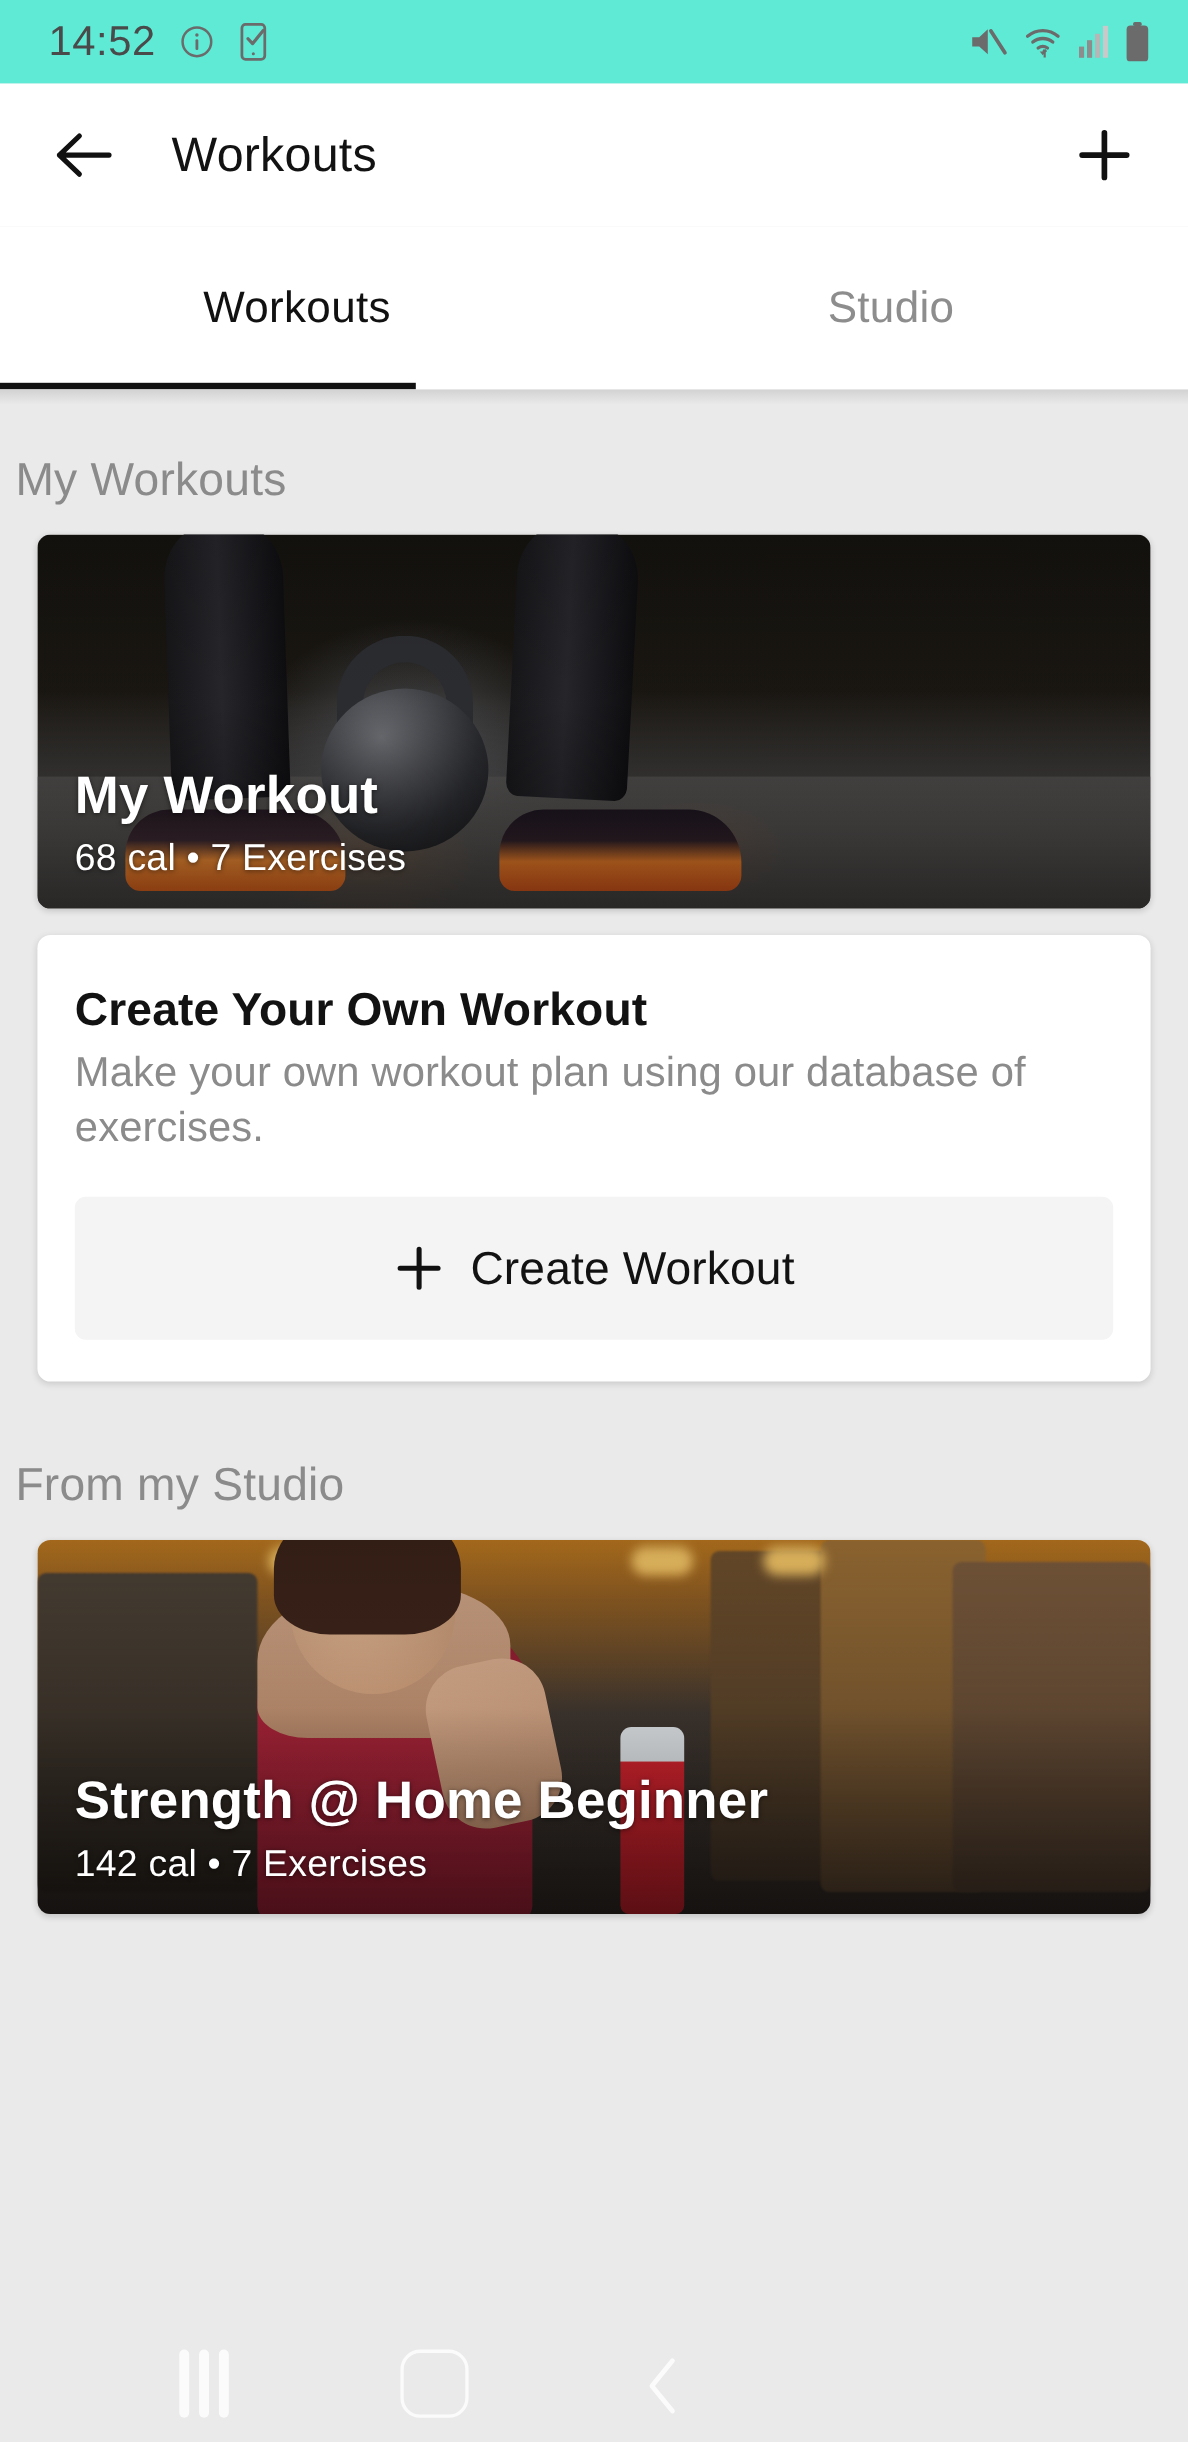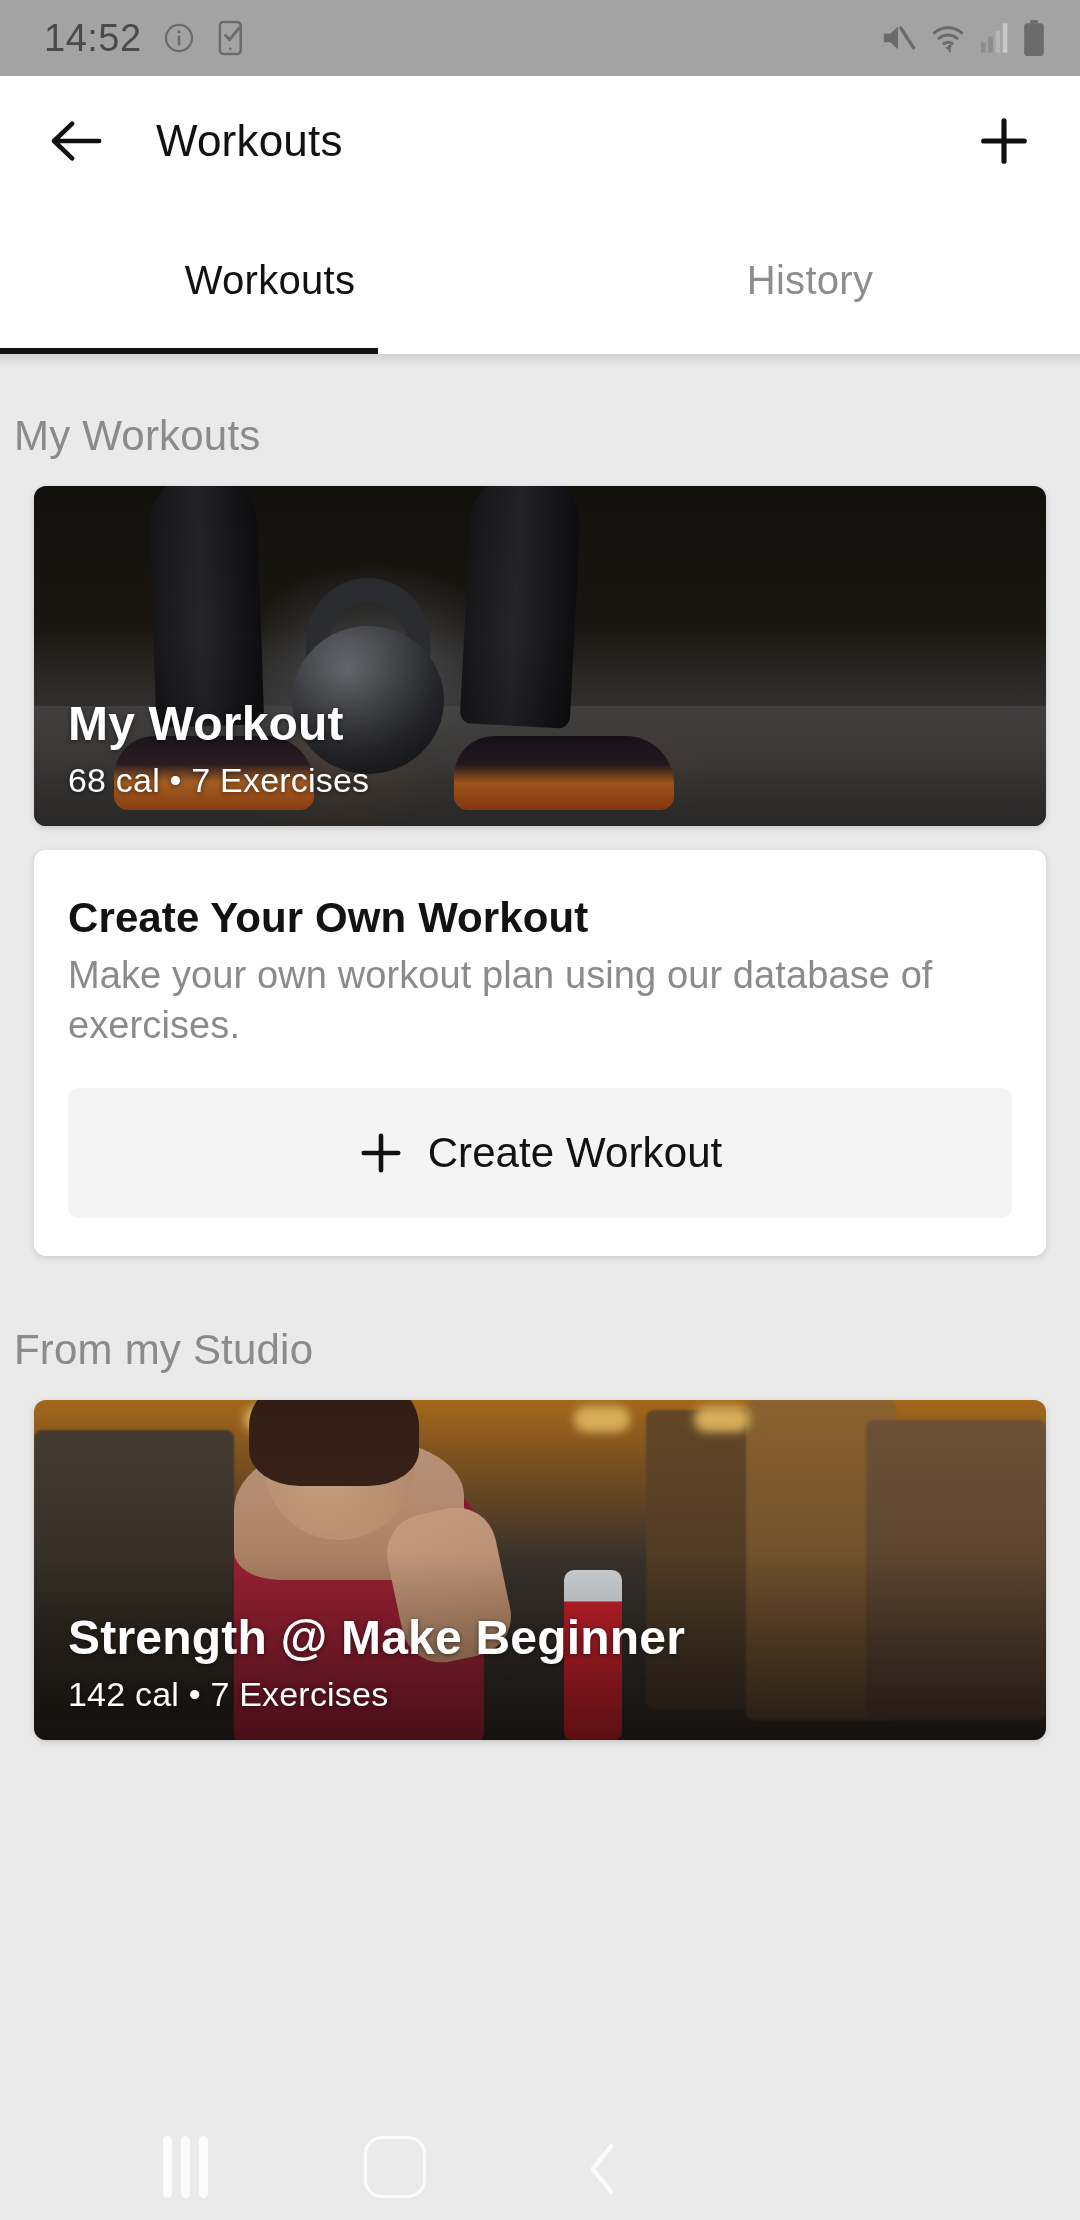--- a/index.html
+++ b/index.html
@@ -6,21 +6,21 @@
   html,body { width:1080px; height:2220px; }
   body {
     font-family:"Liberation Sans", sans-serif;
     background:#EAEAEA;
     overflow:hidden;
     position:relative;
   }
 
   
   .statusbar{
-    height:76px; background:#a3a3a3;
+    height:76px; background:#5eead4;
     display:flex; align-items:center; justify-content:space-between;
     padding:0 34px 0 44px;
   }
   .sb-left{ display:flex; align-items:center; gap:20px; }
   .sb-time{ font-size:38px; color:#4a4a4a; letter-spacing:.5px; font-weight:400; }
   .sb-right{ display:flex; align-items:center; gap:13px; }
   .ic{ display:block; }
 
   
   .appbar{
@@ -249,21 +249,21 @@
       <path d="M12 3 V21 M3 12 H21" stroke="#111" stroke-width="2.3" stroke-linecap="round"></path>
     </svg>
   </div>
 </div>
 
 <div class="tabs">
   <div class="tab active">
     <span>Workouts</span>
   </div>
   <div class="tab inactive">
-    <span>History</span>
+    <span>Studio</span>
   </div>
   <div class="tab-indicator"></div>
 </div>
 
 <div class="content">
 
   <div class="section-title">My Workouts</div>
 
   <div class="hero-card">
     <div class="hero-bg photo-kettle">
@@ -308,21 +308,21 @@
       </div>
       <div class="body-red"></div>
       <div class="shoulder"></div>
       <div class="arm"></div>
       <div class="head"></div>
       <div class="hair"></div>
       <div class="bottle"></div>
     </div>
     <div class="hero-scrim"></div>
     <div class="hero-text">
-      <div class="hero-title">Strength @ Make Beginner</div>
+      <div class="hero-title">Strength @ Home Beginner</div>
       <div class="hero-sub">142 cal • 7 Exercises</div>
     </div>
   </div>
 
 </div>
 
 <div class="navbar-overlay">
   <div class="nav-recents">
     <i></i>
     <i></i>

